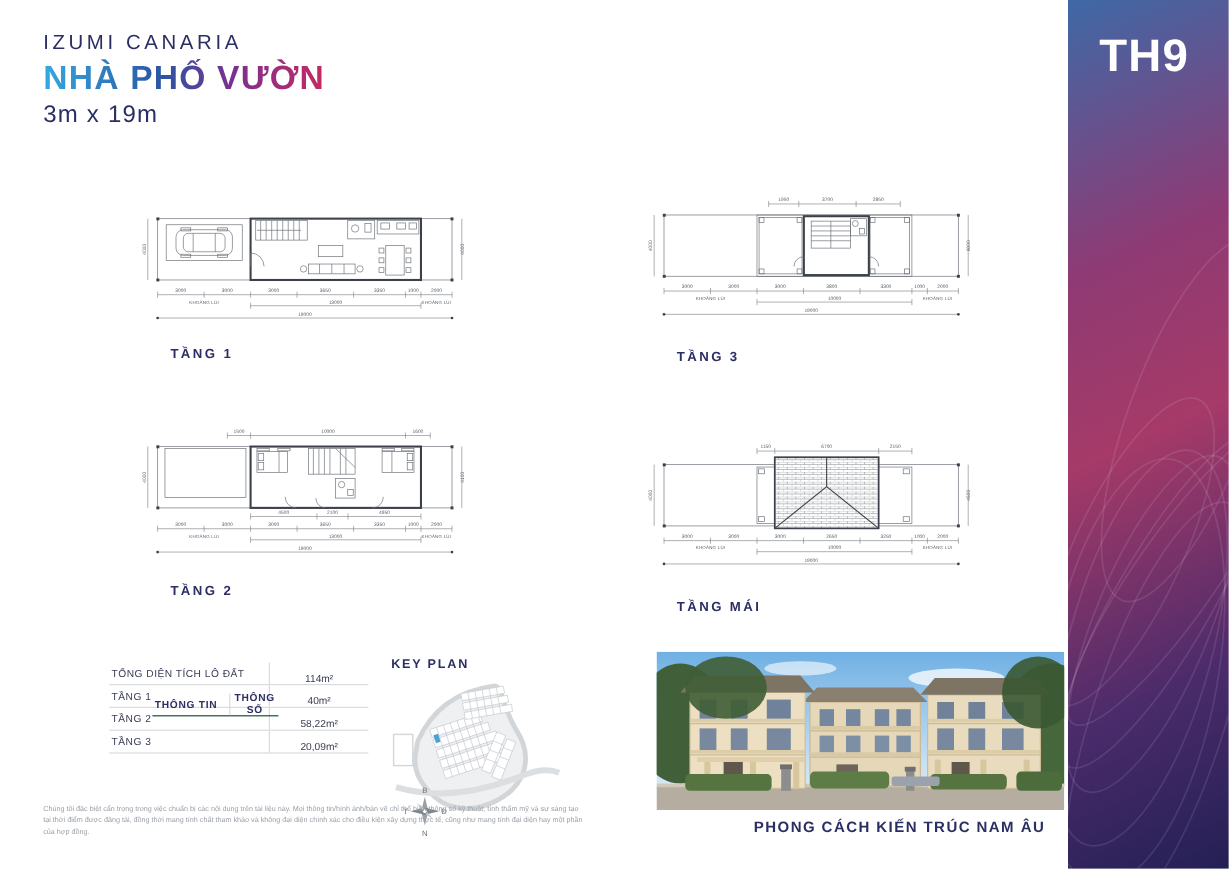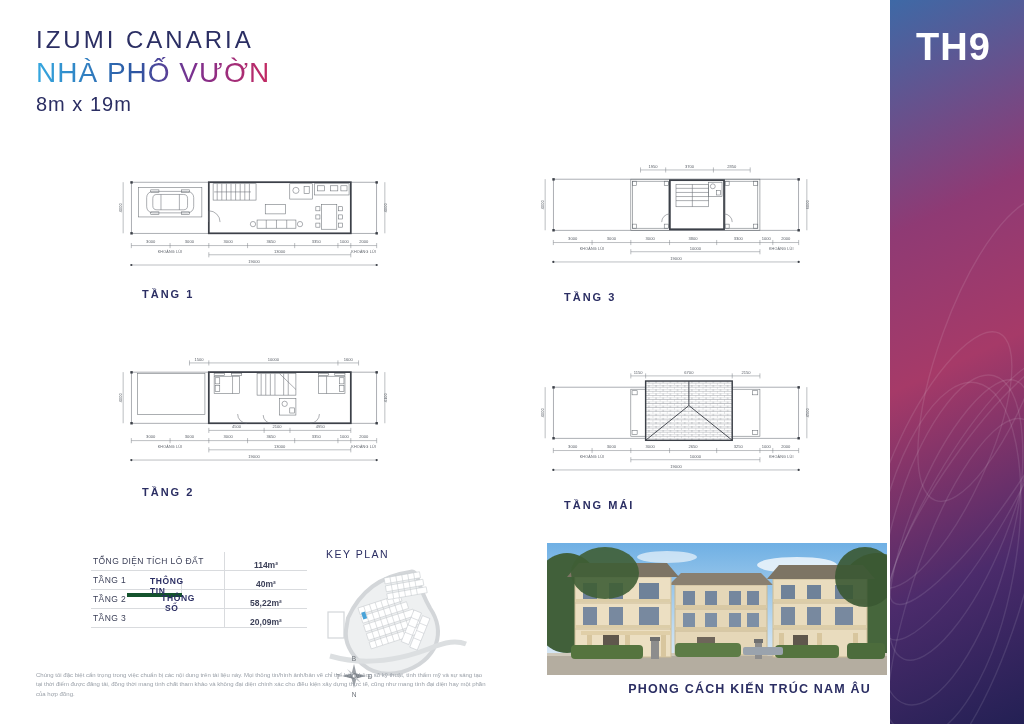--- a/index.html
+++ b/index.html
@@ -8,23 +8,23 @@
     font-family:"Liberation Sans", sans-serif;
     background:#ffffff;
     position:relative;
     overflow:hidden;
     color:#2b2e63;
   }
   .page { position:absolute; inset:0; background:#ffffff; }
 
   
   .header { position:absolute; left:36px; top:26px; }
-  .project-name { font-size:24px; letter-spacing:3px; font-weight:500; color:#2b2e63; }
+  .project-name { font-size:17px; letter-spacing:3px; font-weight:500; color:#2b2e63; }
   .product-name {
-    font-size:28px; font-weight:400; letter-spacing:1px; margin-top:3px;
+    font-size:28px; font-weight:700; letter-spacing:1px; margin-top:3px;
     background:linear-gradient(90deg,#35a8e0 0%,#2b56a2 42%,#7e2f8e 68%,#c42a62 100%);
     -webkit-background-clip:text; background-clip:text; color:transparent;
     width:max-content;
   }
   .lot-size { font-size:20px; color:#2b2e63; margin-top:4px; letter-spacing:1px; }
 
   
   .sidebar {
     position:absolute; left:890px; top:0; width:134px; height:724px;
     background:linear-gradient(155deg,#3e69a6 0%,#8f3a74 30%,#a63a68 50%,#4b2b6b 78%,#232054 100%);
@@ -46,49 +46,49 @@
   svg text.dimv { font-size:4px; fill:#5b6068; }
   svg text.setback { font-size:3.6px; fill:#5b6068; letter-spacing:.2px; }
   .plan-line { stroke:#7a7f86; stroke-width:.5; }
   .wall { stroke:#3c4048; stroke-width:1.7; fill:#ffffff; }
   .thin { stroke:#6b7076; stroke-width:.55; fill:none; }
   .prop { stroke:#8b8f96; stroke-width:.7; fill:none; }
 
   
   .info-table { position:absolute; left:55px; top:552px; width:252px; font-size:8.5px; }
   .info-row { display:flex; border-bottom:1px solid #d9dbde; align-items:flex-end; height:19px;margin-left:36px; }
-  .info-row.header { border-bottom:4px solid #14532d;flex-direction:column; }
+  .info-row.header { border-bottom:1px solid #14532d; }
   .info-cell-k { width:62%; color:#3c4058; letter-spacing:.4px; padding-left:2px; border-right:1px solid #d9dbde; height:100%; display:flex; align-items:center; }
-  .info-cell-v { width:38%; text-align:center; color:#3c4058; font-weight:700; }
+  .info-cell-v { width:38%; text-align:center; color:#3c4058; font-weight:400; }
   .info-row.header .info-cell-k, .info-row.header .info-cell-v { font-weight:700; color:#2b2e63; letter-spacing:.6px; }
 
   
   .key-plan { position:absolute; left:318px; top:548px; width:160px; }
-  .key-plan-title { font-size:10.5px; font-weight:400; letter-spacing:1.5px; color:#2b2e63; margin-left:8px; }
+  .key-plan-title { font-size:10.5px; font-weight:700; letter-spacing:1.5px; color:#2b2e63; margin-left:8px; }
 
   
   .photo-block { position:absolute; left:547px; top:543px; width:324px; }
   .photo-frame { width:340px; height:132px; overflow:hidden; }
   .photo-caption { margin-top:7px; text-align:right; font-size:12.5px; font-weight:700; letter-spacing:1.2px; color:#2b2e63; }
 
   
   .footnote {
     position:absolute; left:36px; top:671px; width:452px;
     font-size:6px; line-height:1.55; color:#9aa0a8;
   }
 </style>
 </head>
 <body>
 
 <div class="page">
 
   <div class="header">
     <div class="project-name">IZUMI CANARIA</div>
     <div class="product-name">NHÀ PHỐ VƯỜN</div>
-    <div class="lot-size">8m x 19m</div>
+    <div class="lot-size">3m x 19m</div>
   </div>
 
   <div class="plan-block plan-t1">
     <svg width="276" height="122" viewBox="0 0 270 112">
 
       <rect x="15" y="20" width="240" height="50" class="prop"></rect>
       <rect x="14" y="19" width="2.4" height="2.4" fill="#3c4048"></rect>
         <rect x="253.8" y="19" width="2.4" height="2.4" fill="#3c4048"></rect>
       <rect x="14" y="68.8" width="2.4" height="2.4" fill="#3c4048"></rect>
         <rect x="253.8" y="68.8" width="2.4" height="2.4" fill="#3c4048"></rect>

